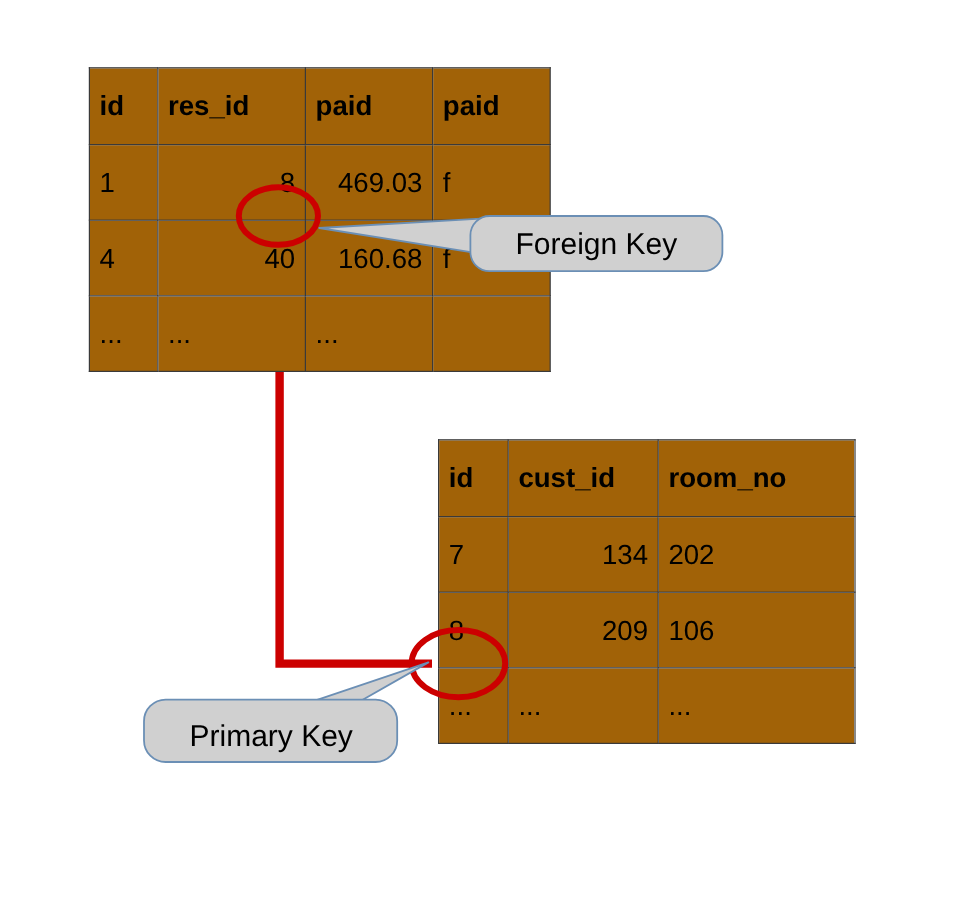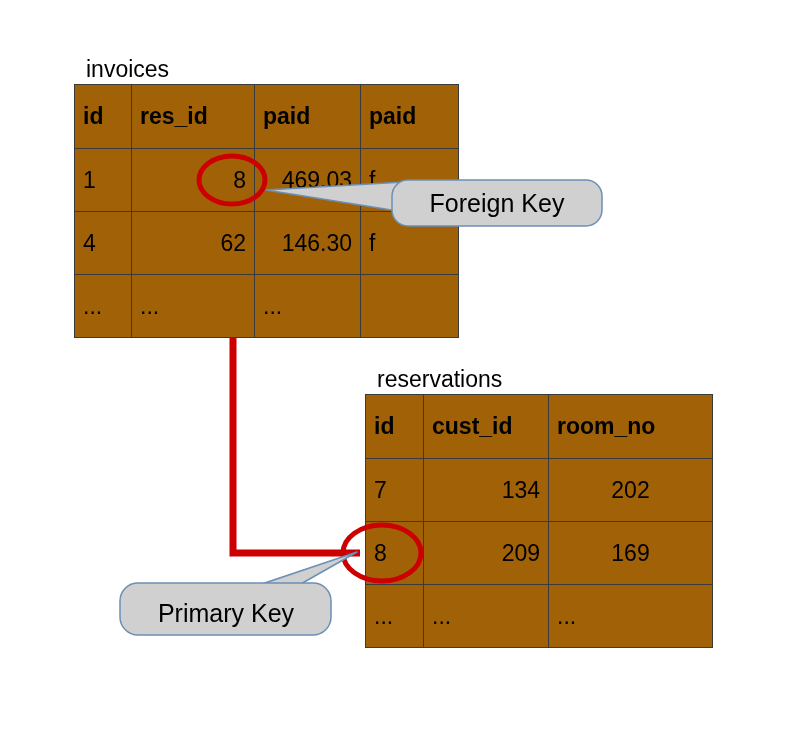--- a/index.html
+++ b/index.html
@@ -68,21 +68,21 @@
   }
   table.db-table th {
     font-weight: bold;
     text-align: left;
   }
   table.db-table tr { height: 63px; }
   table.db-table tr.head-row { height: 64px; }
 
   .align-left   { text-align: left; }
   .align-right  { text-align: right; }
-  .align-center { text-align: center; }
+  .align-center { text-align: left; }
 
   
   #table-invoices col.c0 { width: 57px; }
   #table-invoices col.c1 { width: 123px; }
   #table-invoices col.c2 { width: 106px; }
   #table-invoices col.c3 { width: 98px; }
 
   
   #table-reservations col.c0 { width: 58px; }
   #table-reservations col.c1 { width: 125px; }
@@ -97,21 +97,20 @@
 </head>
 <body>
 
 <div id="diagram-canvas">
 
   <svg class="svg-layer" id="connector-layer" viewBox="0 0 794 756">
     <path d="M 233 184 L 233 553 L 360 553" fill="none" stroke="#cc0000" stroke-width="7" stroke-linecap="butt" stroke-linejoin="miter"></path>
   </svg>
 
   <div class="db-table-block" style="left:74px; top:56px;">
-    <div class="db-table-caption">invoices</div>
     <table class="db-table" id="table-invoices">
       <colgroup>
         <col class="c0">
           <col class="c1">
           <col class="c2">
           <col class="c3">
       </colgroup>
       <thead>
         <tr class="head-row">
           <th class="align-left">id</th>
@@ -122,36 +121,35 @@
       </thead>
       <tbody>
         <tr>
           <td class="align-left">1</td>
           <td class="align-right">8</td>
           <td class="align-right">469.03</td>
           <td class="align-left">f</td>
         </tr>
         <tr>
           <td class="align-left">4</td>
-          <td class="align-right">62</td>
-          <td class="align-right">146.30</td>
+          <td class="align-right">40</td>
+          <td class="align-right">160.68</td>
           <td class="align-left">f</td>
         </tr>
         <tr>
           <td class="align-left">...</td>
           <td class="align-left">...</td>
           <td class="align-left">...</td>
           <td class="align-left"></td>
         </tr>
       </tbody>
     </table>
   </div>
 
   <div class="db-table-block" style="left:365px; top:366px;">
-    <div class="db-table-caption">reservations</div>
     <table class="db-table" id="table-reservations">
       <colgroup>
         <col class="c0">
           <col class="c1">
           <col class="c2">
       </colgroup>
       <thead>
         <tr class="head-row">
           <th class="align-left">id</th>
           <th class="align-left">cust_id</th>
@@ -160,21 +158,21 @@
       </thead>
       <tbody>
         <tr>
           <td class="align-left">7</td>
           <td class="align-right">134</td>
           <td class="align-center">202</td>
         </tr>
         <tr>
           <td class="align-left">8</td>
           <td class="align-right">209</td>
-          <td class="align-center">169</td>
+          <td class="align-center">106</td>
         </tr>
         <tr>
           <td class="align-left">...</td>
           <td class="align-left">...</td>
           <td class="align-left">...</td>
         </tr>
       </tbody>
     </table>
   </div>
 

